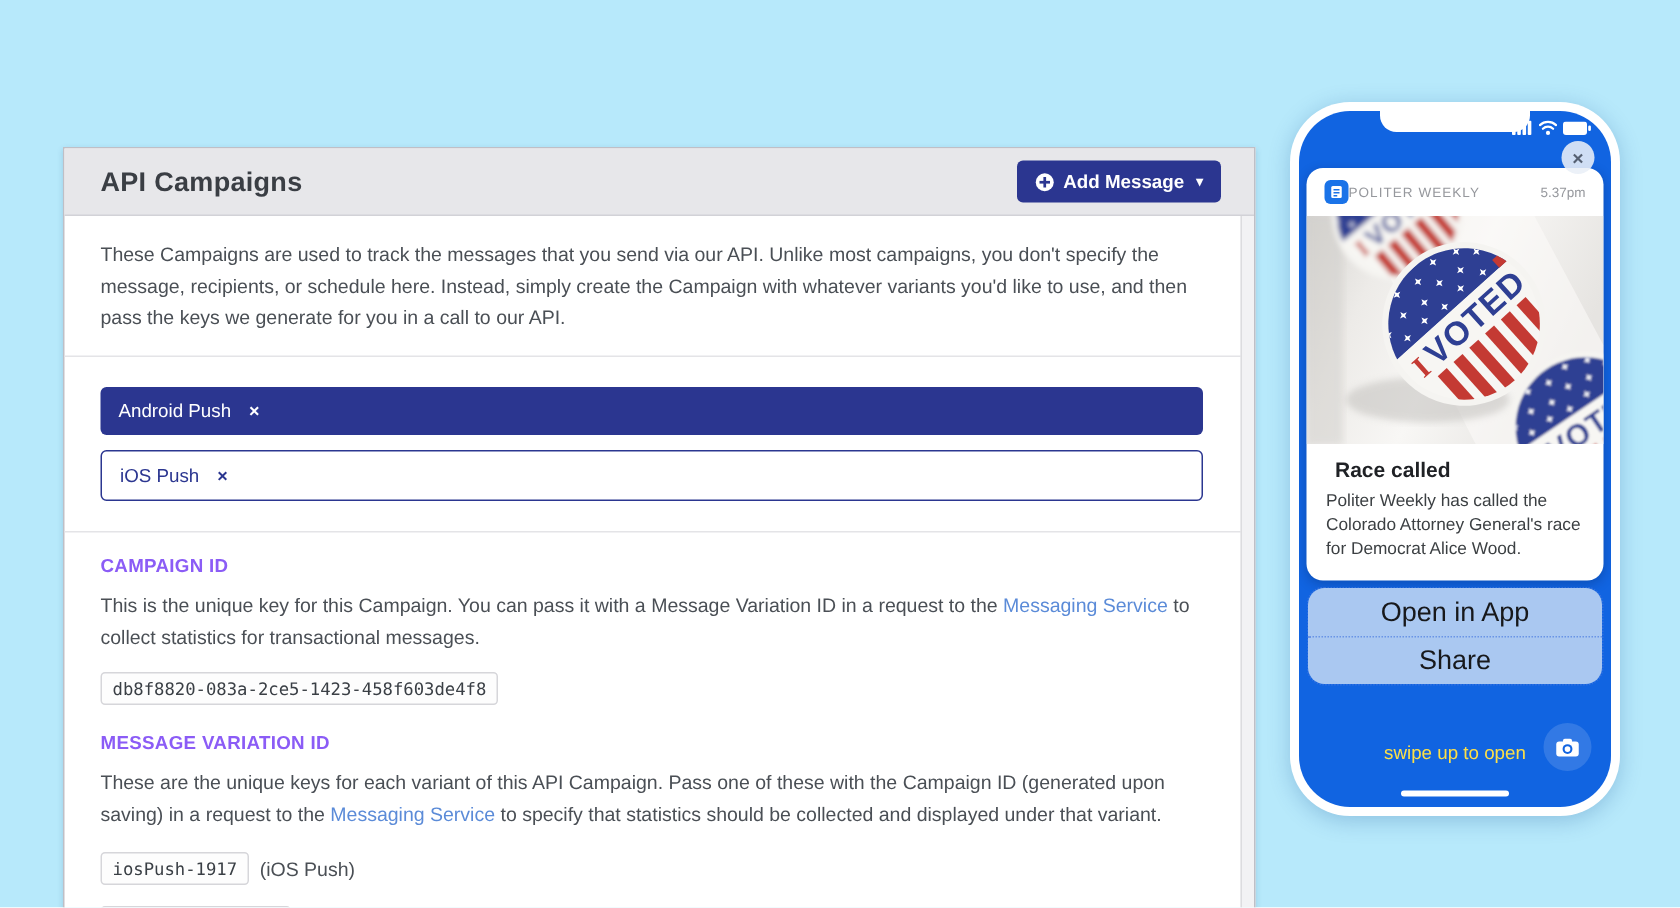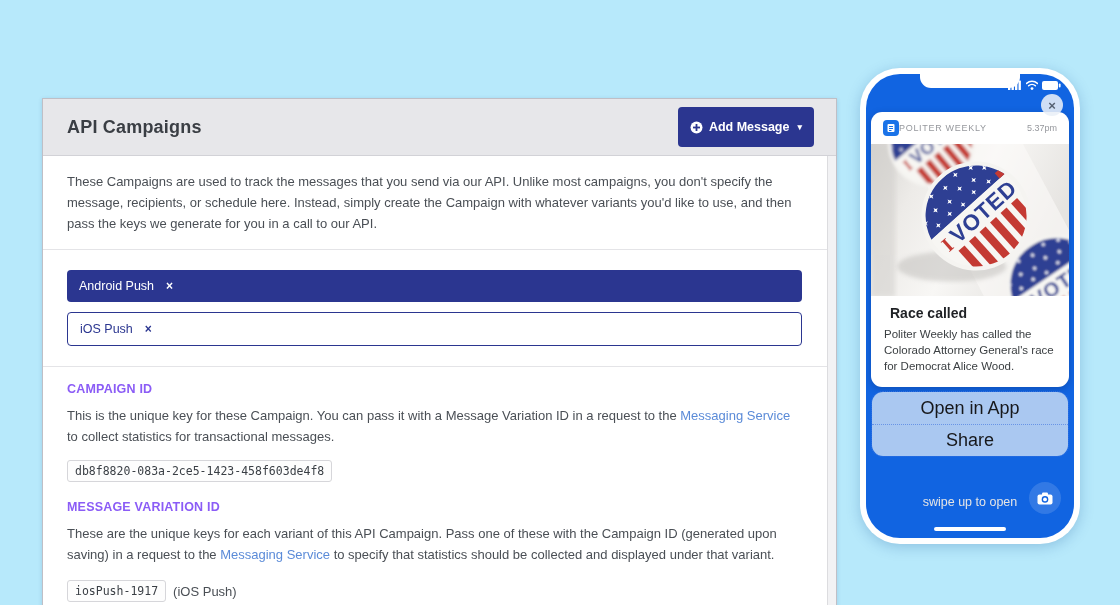--- a/index.html
+++ b/index.html
@@ -8,21 +8,21 @@
 
   .stage { position:relative; width:1120px; height:605px; background:#b7e9fb; overflow:hidden; }
 
   
   .panel { position:absolute; left:42px; top:98px; width:795px; background:#fff;
            border:1px solid #bfbfc6; box-shadow:0 1px 4px rgba(40,80,120,.18); }
   .panel-header { display:flex; justify-content:space-between; align-items:center;
                   background:#e7e7ea; border-bottom:1px solid #d2d2d7; padding:8px 22px 8px 24px; }
   .panel-title { font-size:18px; font-weight:bold; color:#3a3e44; letter-spacing:.2px; }
   .btn-add { display:inline-flex; align-items:center; gap:6px; background:#2b3690; color:#fff;
-             border:none; border-radius:4px; padding:13px 12px; font-size:12.5px; font-weight:bold;
+             border:none; border-radius:4px; padding:7px 12px; font-size:12.5px; font-weight:bold;
              font-family:inherit; cursor:pointer; }
   .btn-add .caret { font-size:9px; margin-left:2px; }
 
   .panel-body { position:relative; }
   .scroll-gutter { position:absolute; top:0; right:0; bottom:0; width:9px;
                    background:#f2f2f4; border-left:1px solid #dcdcdf; }
   .section { padding:15px 34px 15px 24px; border-bottom:1px solid #e4e4e7; }
   .section:last-child { border-bottom:none; padding-bottom:14px; }
   .body-text { font-size:13px; line-height:1.62; color:#4a4f55; }
   .link { color:#5b8bd8; cursor:pointer; }
@@ -69,21 +69,21 @@
   .notif-text { padding:9px 13px 13px; }
   .notif-title { font-size:14px; font-weight:bold; color:#1f2125; margin-bottom:5px;padding-left:6px; }
   .notif-body { font-size:11.5px; color:#3c4043; line-height:1.4; max-width:175px; }
 
   .actions { margin-top:4px; border-radius:12px; border:1px dotted rgba(70,120,225,.65);
              overflow:hidden; display:flex; flex-direction:column; }
   .action-btn { height:32px; background:#aac8f1; border:none; font-family:inherit; font-size:18px;
                 color:#17181b; cursor:pointer; }
   .action-btn + .action-btn { border-top:1px dotted rgba(70,120,225,.65); }
 
-  .swipe-row { margin-top:auto; padding-bottom:29px; text-align:center; color:#e5e5e5; font-size:12.5px; }
+  .swipe-row { margin-top:auto; padding-bottom:29px; text-align:center; color:#fde047; font-size:12.5px; }
   .camera-btn { position:absolute; right:13px; bottom:24px; width:32px; height:32px; border-radius:50%;
                 background:rgba(255,255,255,.14); border:none; display:flex; align-items:center;
                 justify-content:center; cursor:pointer; }
   .home-indicator { position:absolute; bottom:7px; left:50%; transform:translateX(-50%);
                     width:72px; height:4px; border-radius:2px; background:#fff; z-index:3; }
 </style>
 </head>
 <body>
 
 <div class="stage">
@@ -115,21 +115,21 @@
           </span>
           <span class="tag tag-outline">
             <span>iOS Push</span>
             <span class="x">×</span>
           </span>
         </div>
       </div>
 
       <div class="section">
         <div class="sec-heading">CAMPAIGN ID</div>
-        <p class="body-text"><span>This is the unique key for these Campaign. You can pass it with a Message Variation ID in a request to the </span><a class="link">Messaging Service</a><span> to collect statistics for transactional messages.</span></p>
+        <p class="body-text"><span>This is the unique key for this Campaign. You can pass it with a Message Variation ID in a request to the </span><a class="link">Messaging Service</a><span> to collect statistics for transactional messages.</span></p>
         <div class="chip-solo">
           <span class="code-chip">db8f8820-083a-2ce5-1423-458f603de4f8</span>
         </div>
 
         <div class="sec-heading">MESSAGE VARIATION ID</div>
         <p class="body-text"><span>These are the unique keys for each variant of this API Campaign. Pass one of these with the Campaign ID (generated upon saving) in a request to the </span><a class="link">Messaging Service</a><span> to specify that statistics should be collected and displayed under that variant.</span></p>
 
         <div class="variant-row">
           <span class="code-chip">iosPush-1917</span>
           <span class="variant-label">(iOS Push)</span>

